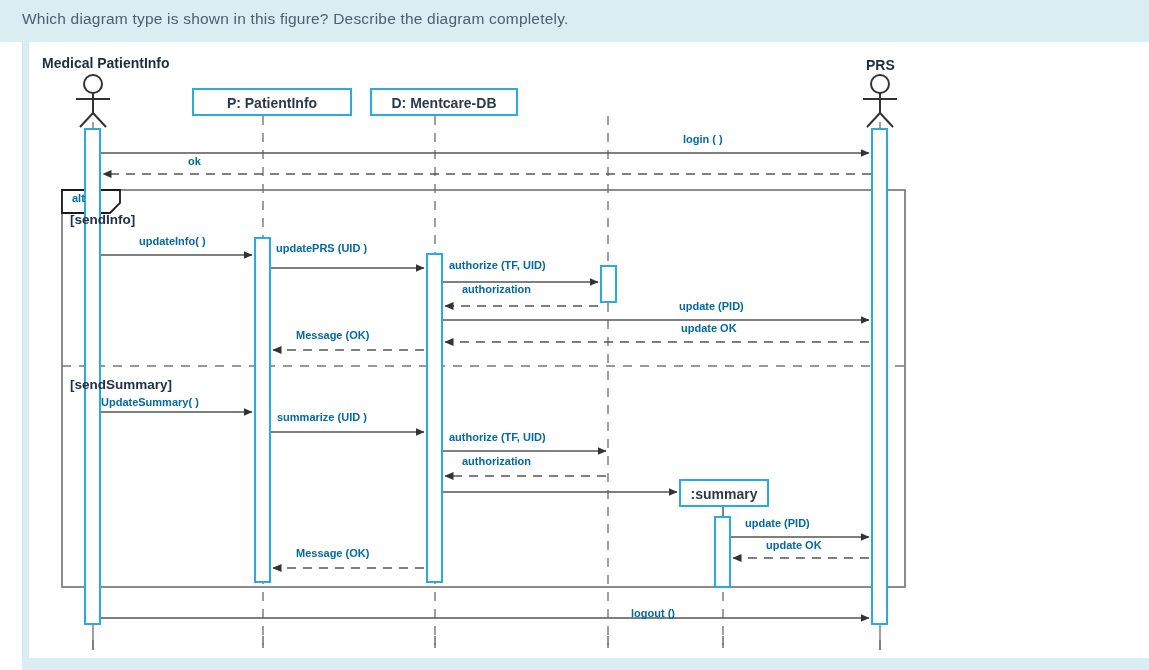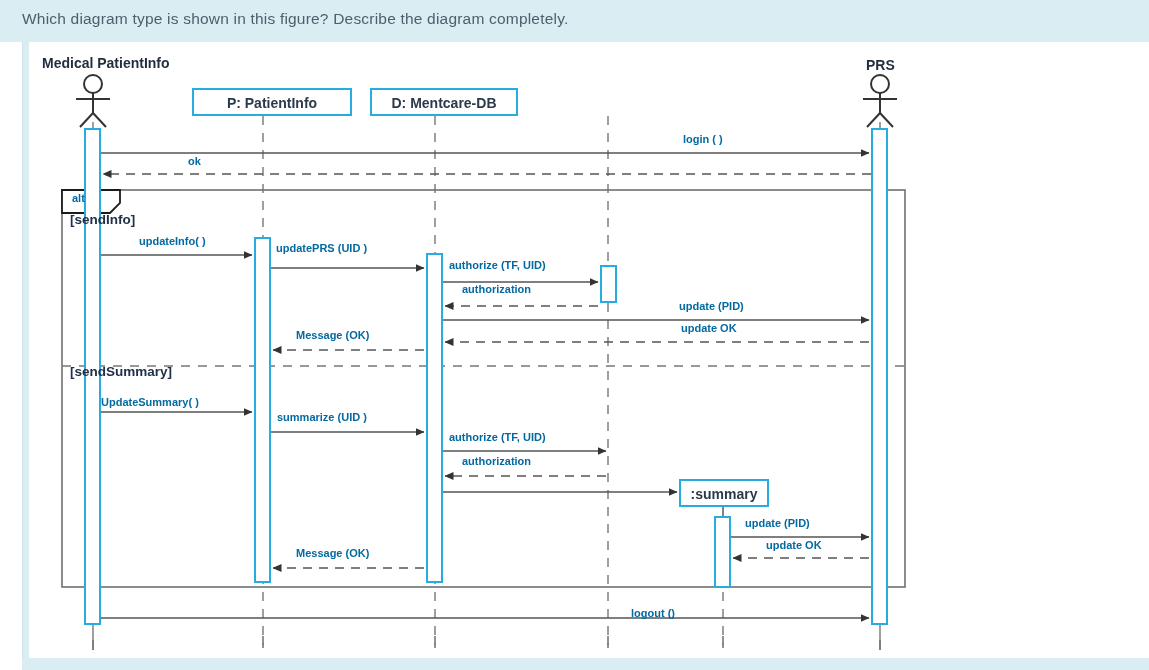--- a/index.html
+++ b/index.html
@@ -228,21 +228,21 @@
 
     <div class="activation" style="left:84px;  top:128px; height:497px;"></div>
     <div class="activation" style="left:254px; top:237px; height:346px;"></div>
     <div class="activation" style="left:426px; top:253px; height:330px;"></div>
     <div class="activation" style="left:600px; top:265px; height:38px;"></div>
     <div class="activation" style="left:714px; top:516px; height:72px;"></div>
     <div class="activation" style="left:871px; top:128px; height:497px;"></div>
 
     <div class="alt-tag" style="left:72px; top:192px;">alt</div>
     <div class="frag-label" style="left:70px; top:212px;">[sendInfo]</div>
-    <div class="frag-label" style="left:70px; top:364px;">[sendSummary]</div>
+    <div class="frag-label" style="left:70px; top:377px;">[sendSummary]</div>
 
     <div class="msg-label" style="left:683px; top:133px;">login ( )</div>
     <div class="msg-label" style="left:188px; top:155px;">ok</div>
     <div class="msg-label" style="left:139px; top:235px;">updateInfo( )</div>
     <div class="msg-label" style="left:276px; top:242px;">updatePRS (UID )</div>
     <div class="msg-label" style="left:449px; top:259px;">authorize (TF, UID)</div>
     <div class="msg-label" style="left:462px; top:283px;">authorization</div>
     <div class="msg-label" style="left:679px; top:300px;">update (PID)</div>
     <div class="msg-label" style="left:681px; top:322px;">update OK</div>
     <div class="msg-label" style="left:296px; top:329px;">Message (OK)</div>

